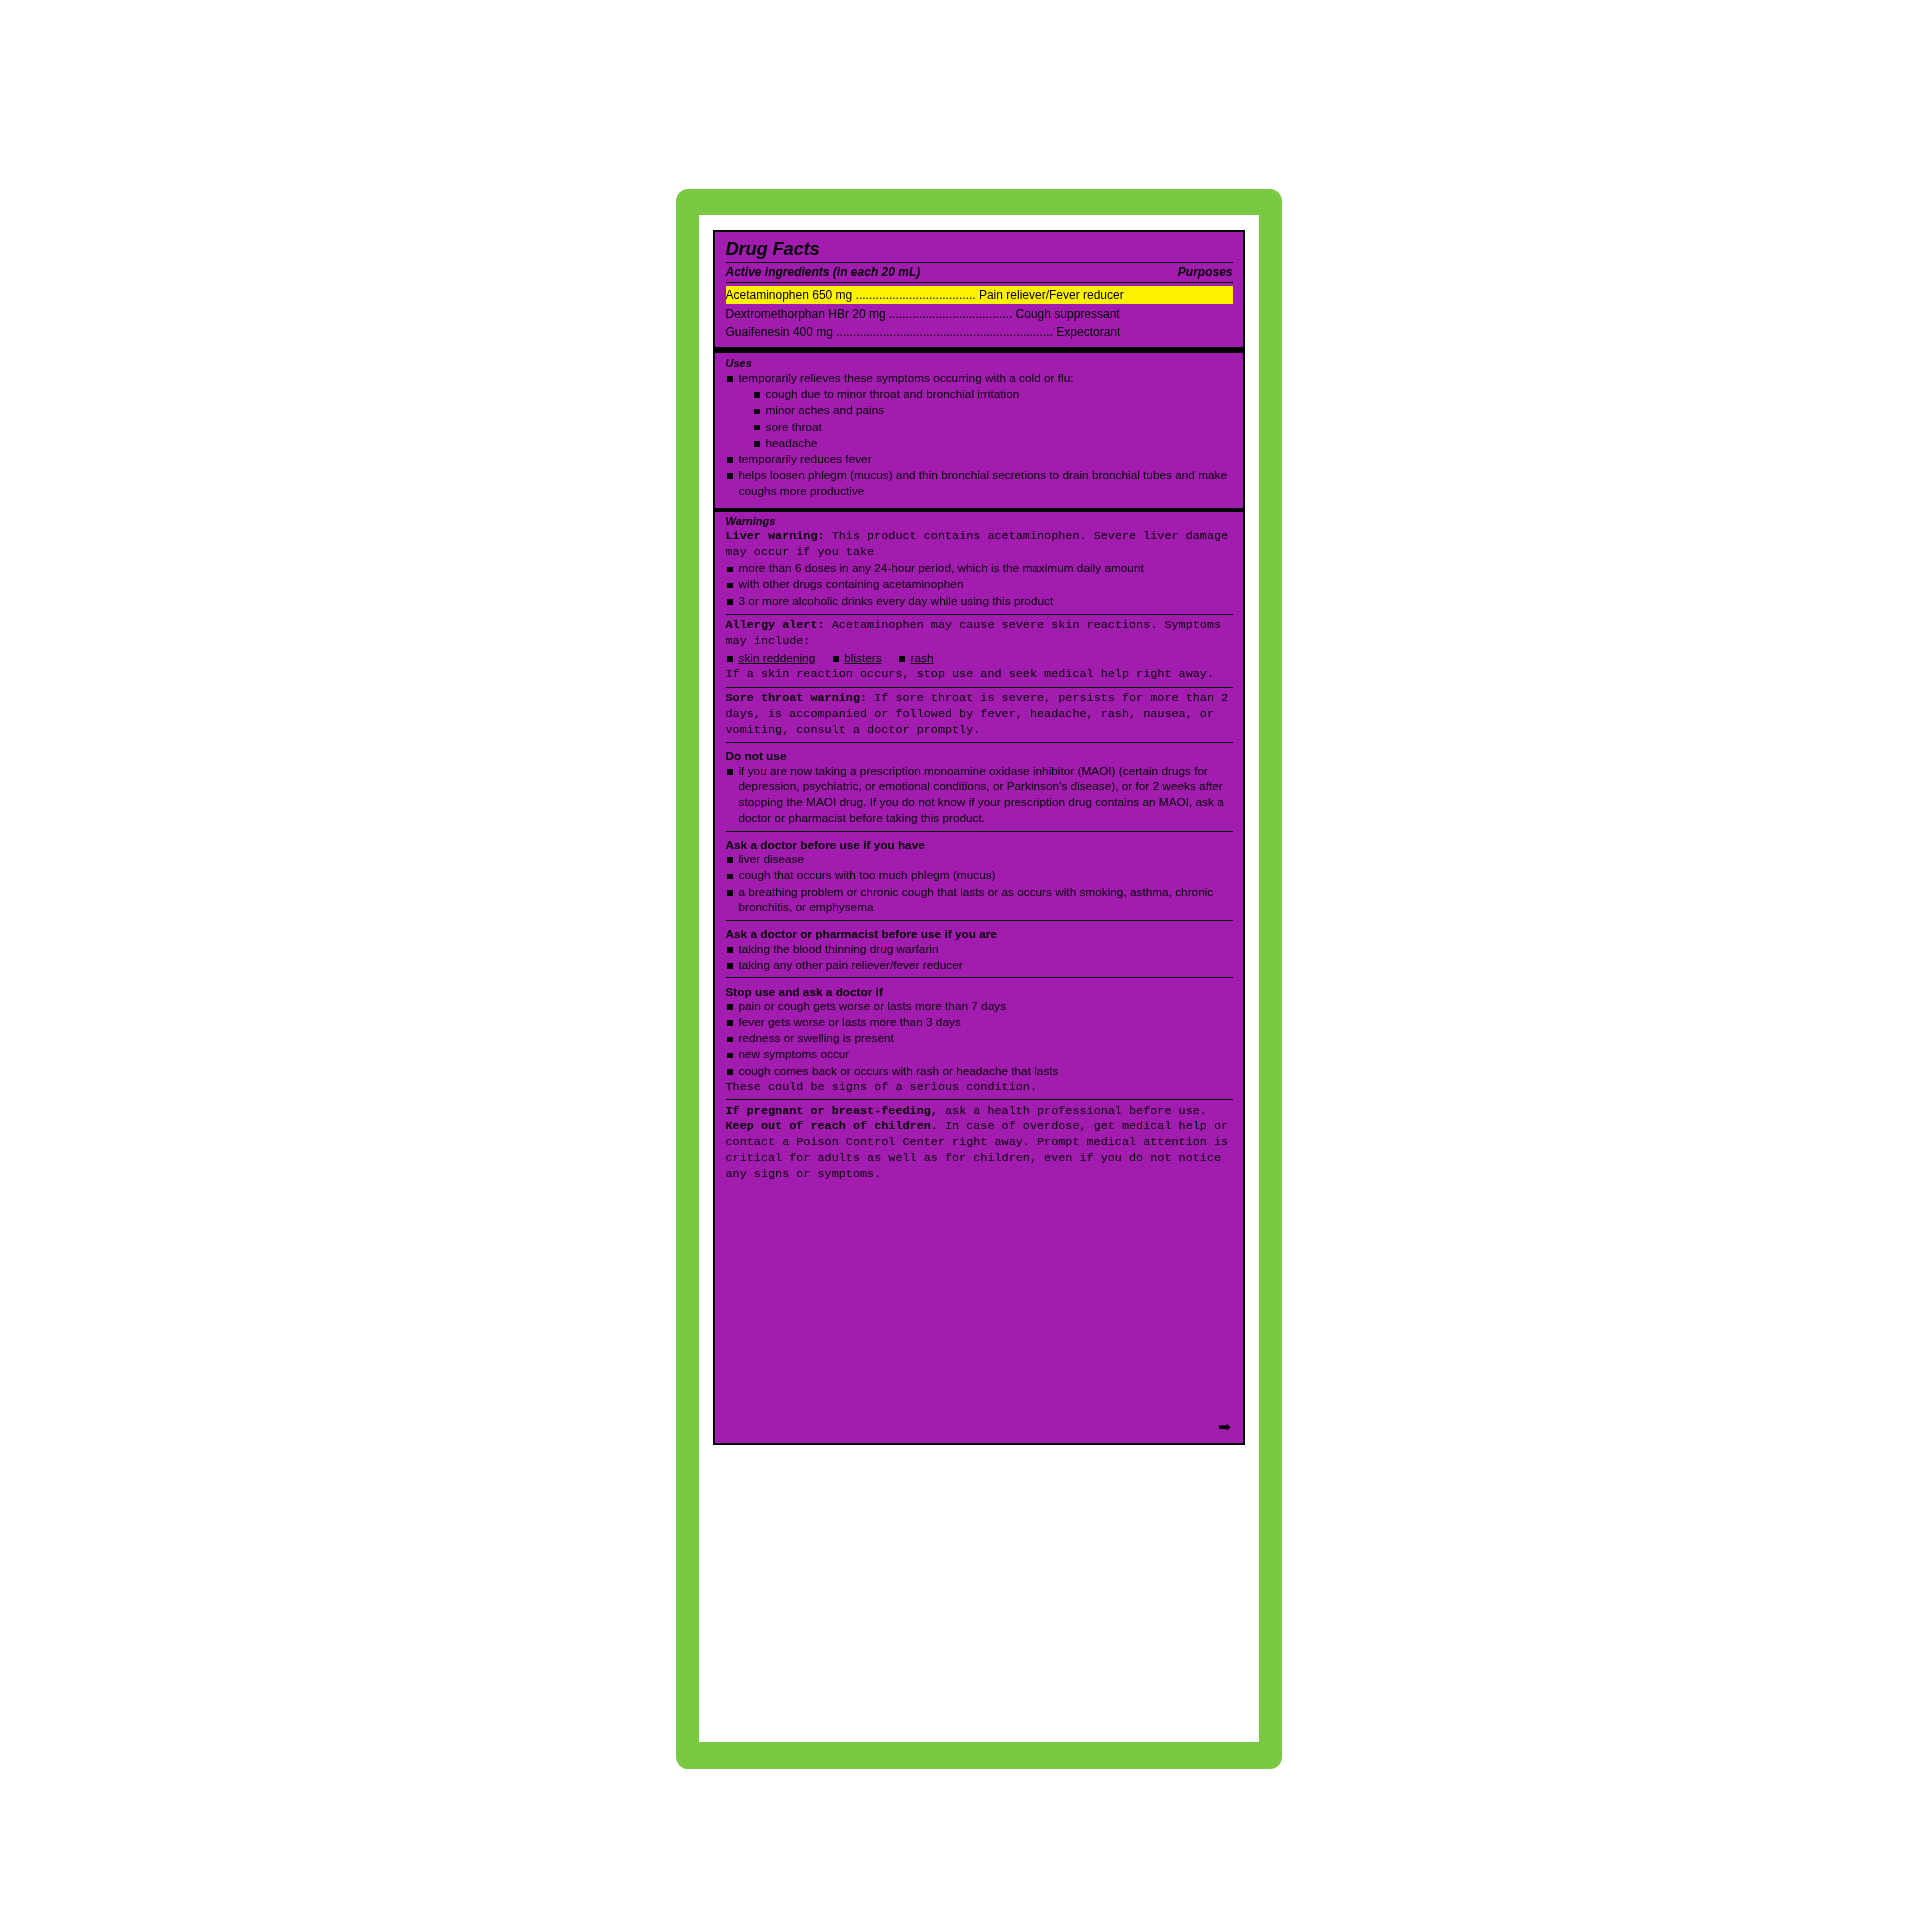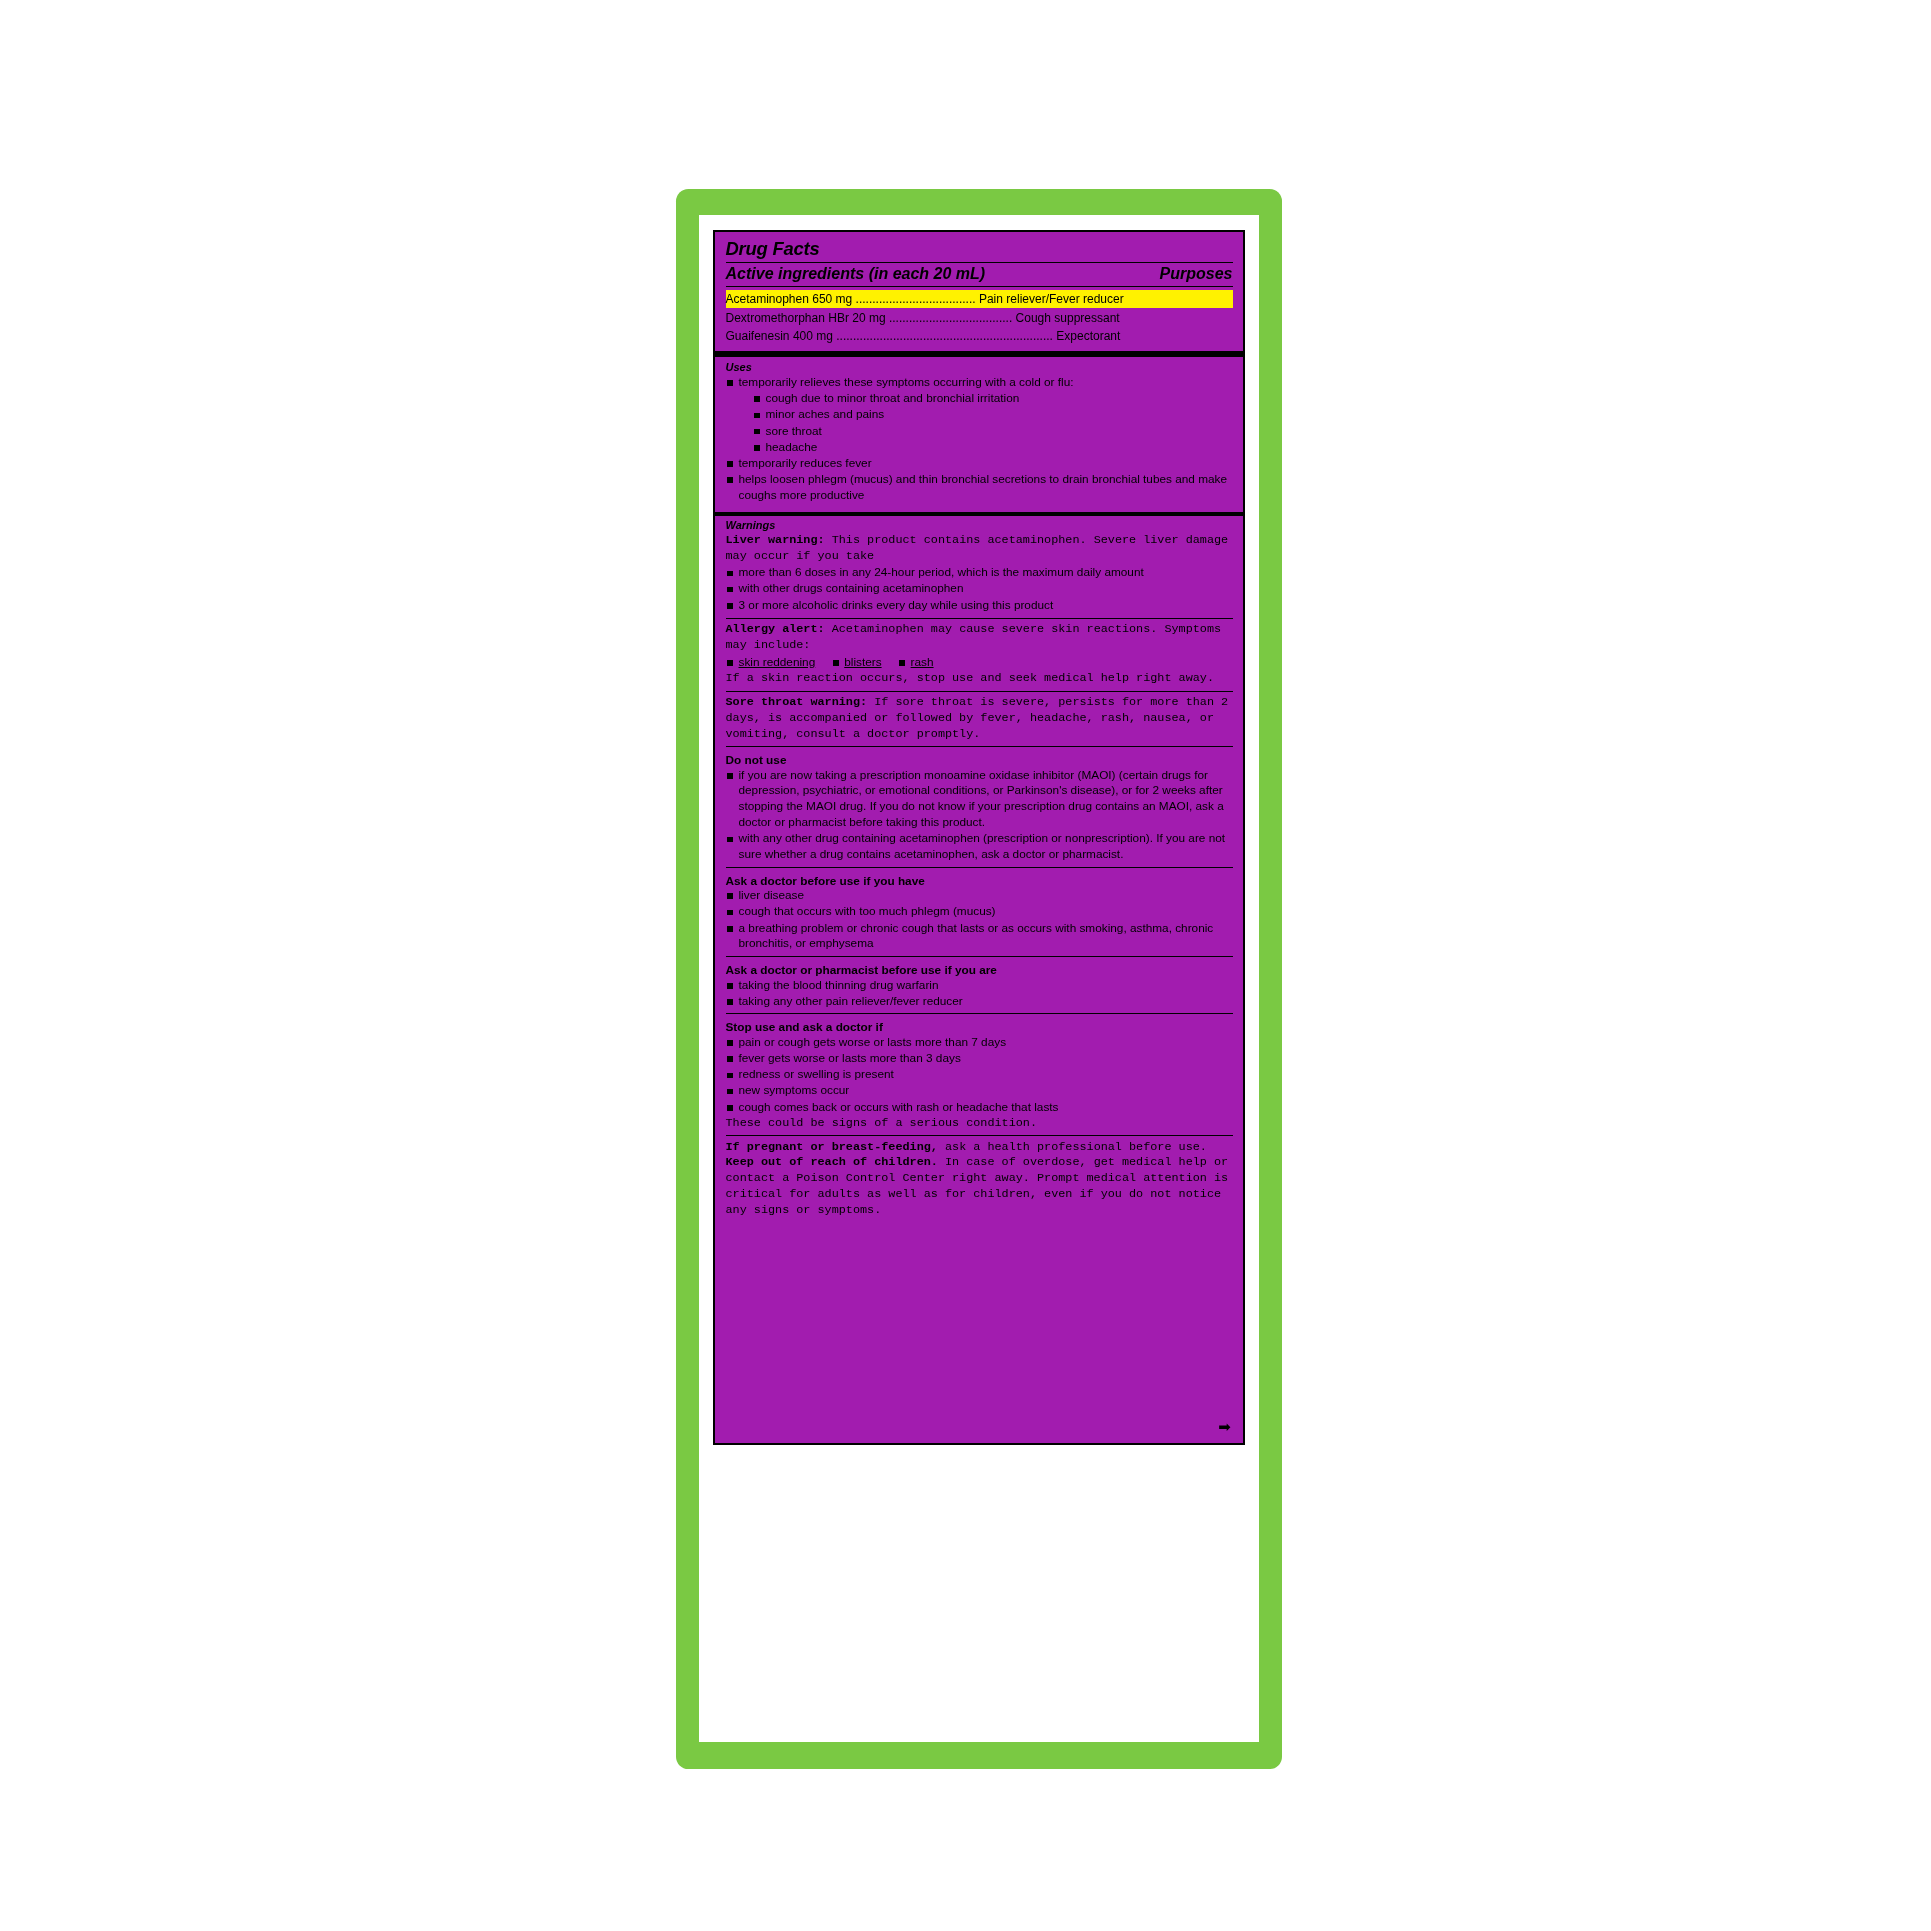--- a/index.html
+++ b/index.html
@@ -71,21 +71,21 @@
     font-size: 11px;
     color: #000;
     padding: 3.5px 0 1.8px 0;
   }
   .ai-row {
     display: flex;
     justify-content: space-between;
     align-items: baseline;
     font-style: italic;
     font-weight: bold;
-    font-size: 16px;
+    font-size: 12px;
     padding: 2.6px 0 2.6px 0;
   }
   .ing-line {
     font-size: 12px;
     line-height: 1.35;
     color: #000;
     padding: 1.3px 0;
   }
   .ing-line.hl {
     background: #fff200;
@@ -239,21 +239,20 @@
             <span class="bold">Sore throat warning:</span><span> If sore throat is severe, persists for more than 2 days, is accompanied or followed by fever, headache, rash, nausea, or vomiting, consult a doctor promptly.</span>
           </div>
         </div>
 
         <div class="rule-thin"></div>
 
         <div class="block">
           <div class="sub-head">Do not use</div>
           <ul class="bul">
             <li>if you are now taking a prescription monoamine oxidase inhibitor (MAOI) (certain drugs for depression, psychiatric, or emotional conditions, or Parkinson's disease), or for 2 weeks after stopping the MAOI drug. If you do not know if your prescription drug contains an MAOI, ask a doctor or pharmacist before taking this product.</li>
-            <li>with any other drug containing acetaminophen (prescription or nonprescription). If you are not sure whether a drug contains acetaminophen, ask a doctor or pharmacist.</li>
           </ul>
         </div>
 
         <div class="rule-thin"></div>
 
         <div class="block">
           <div class="sub-head">Ask a doctor before use if you have</div>
           <ul class="bul">
             <li>liver disease</li>
             <li>cough that occurs with too much phlegm (mucus)</li>

